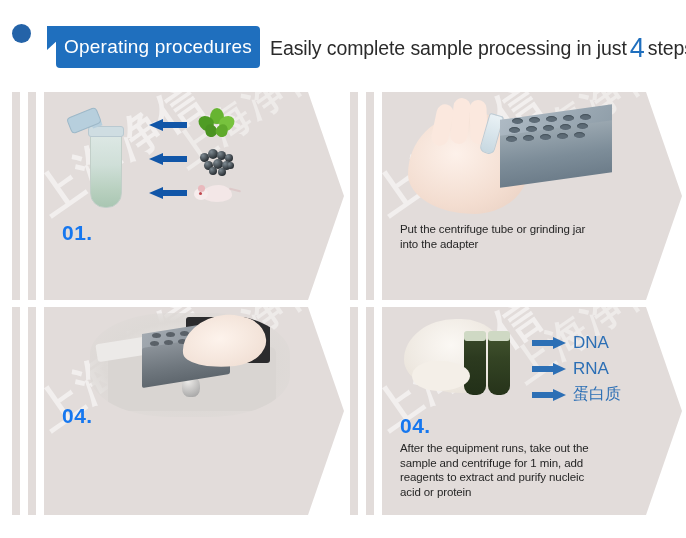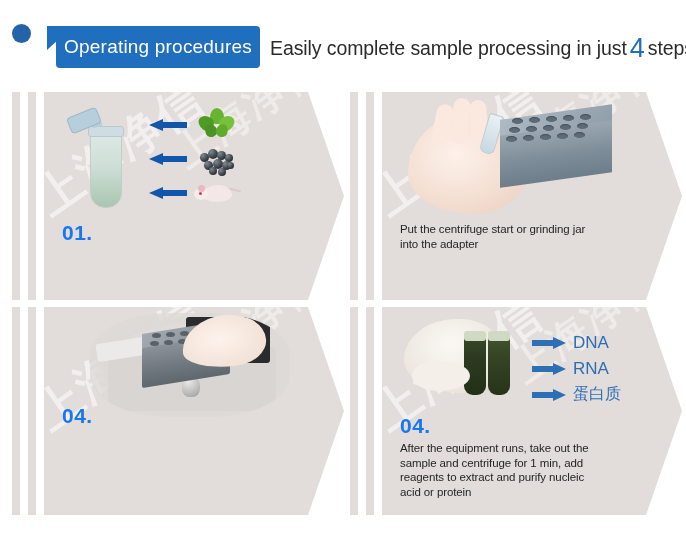--- a/index.html
+++ b/index.html
@@ -322,21 +322,21 @@
           <div class="hole" style="left:152px;top:28px"></div>
         <div class="hole" style="left:169px;top:27px"></div>
         <div class="hole" style="left:98px;top:40px"></div>
           <div class="hole" style="left:115px;top:39px"></div>
         <div class="hole" style="left:132px;top:38px"></div>
           <div class="hole" style="left:149px;top:37px"></div>
         <div class="hole" style="left:166px;top:36px"></div>
       </div>
 
       <div class="txt">
-        <div class="desc">Put the centrifuge start or grinding jar
+        <div class="desc">Put the centrifuge tube or grinding jar
 into the adapter</div>
       </div>
     </div>
   </div>
 
   <div class="card c3">
     <div class="bar b1"></div>
     <div class="bar b2"></div>
     <div class="body">
       <div class="wm a">上海净信</div>

